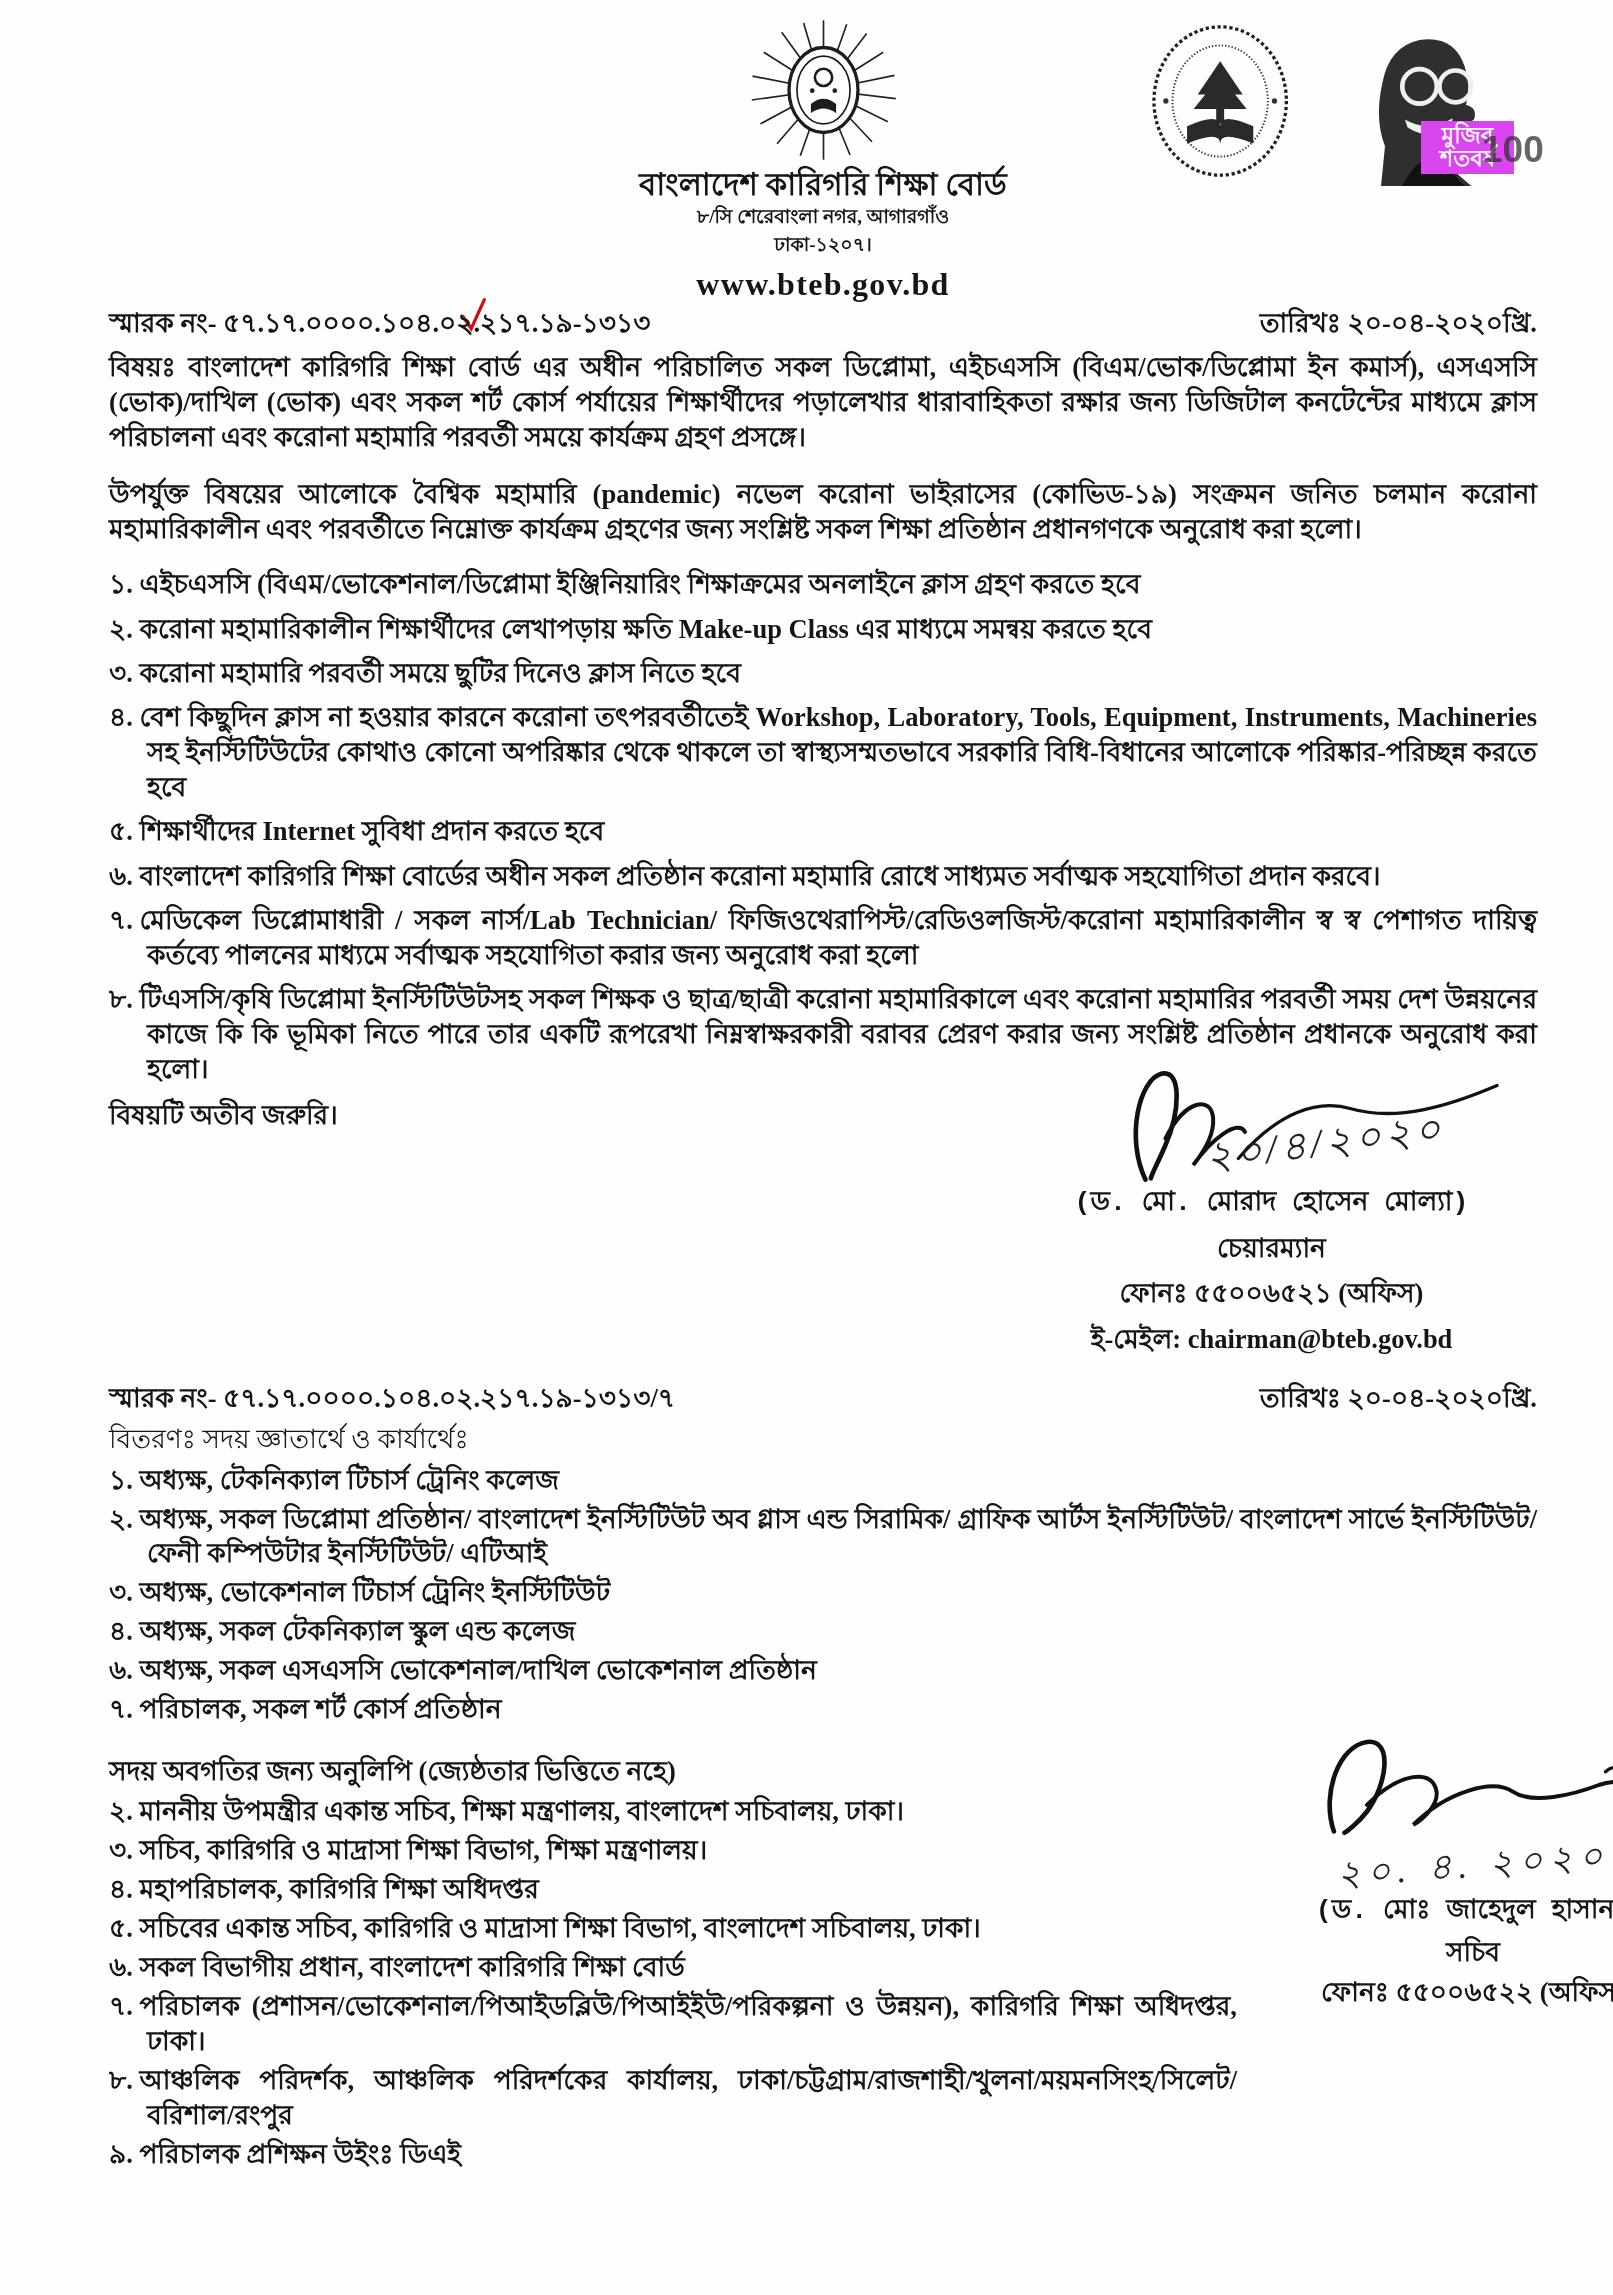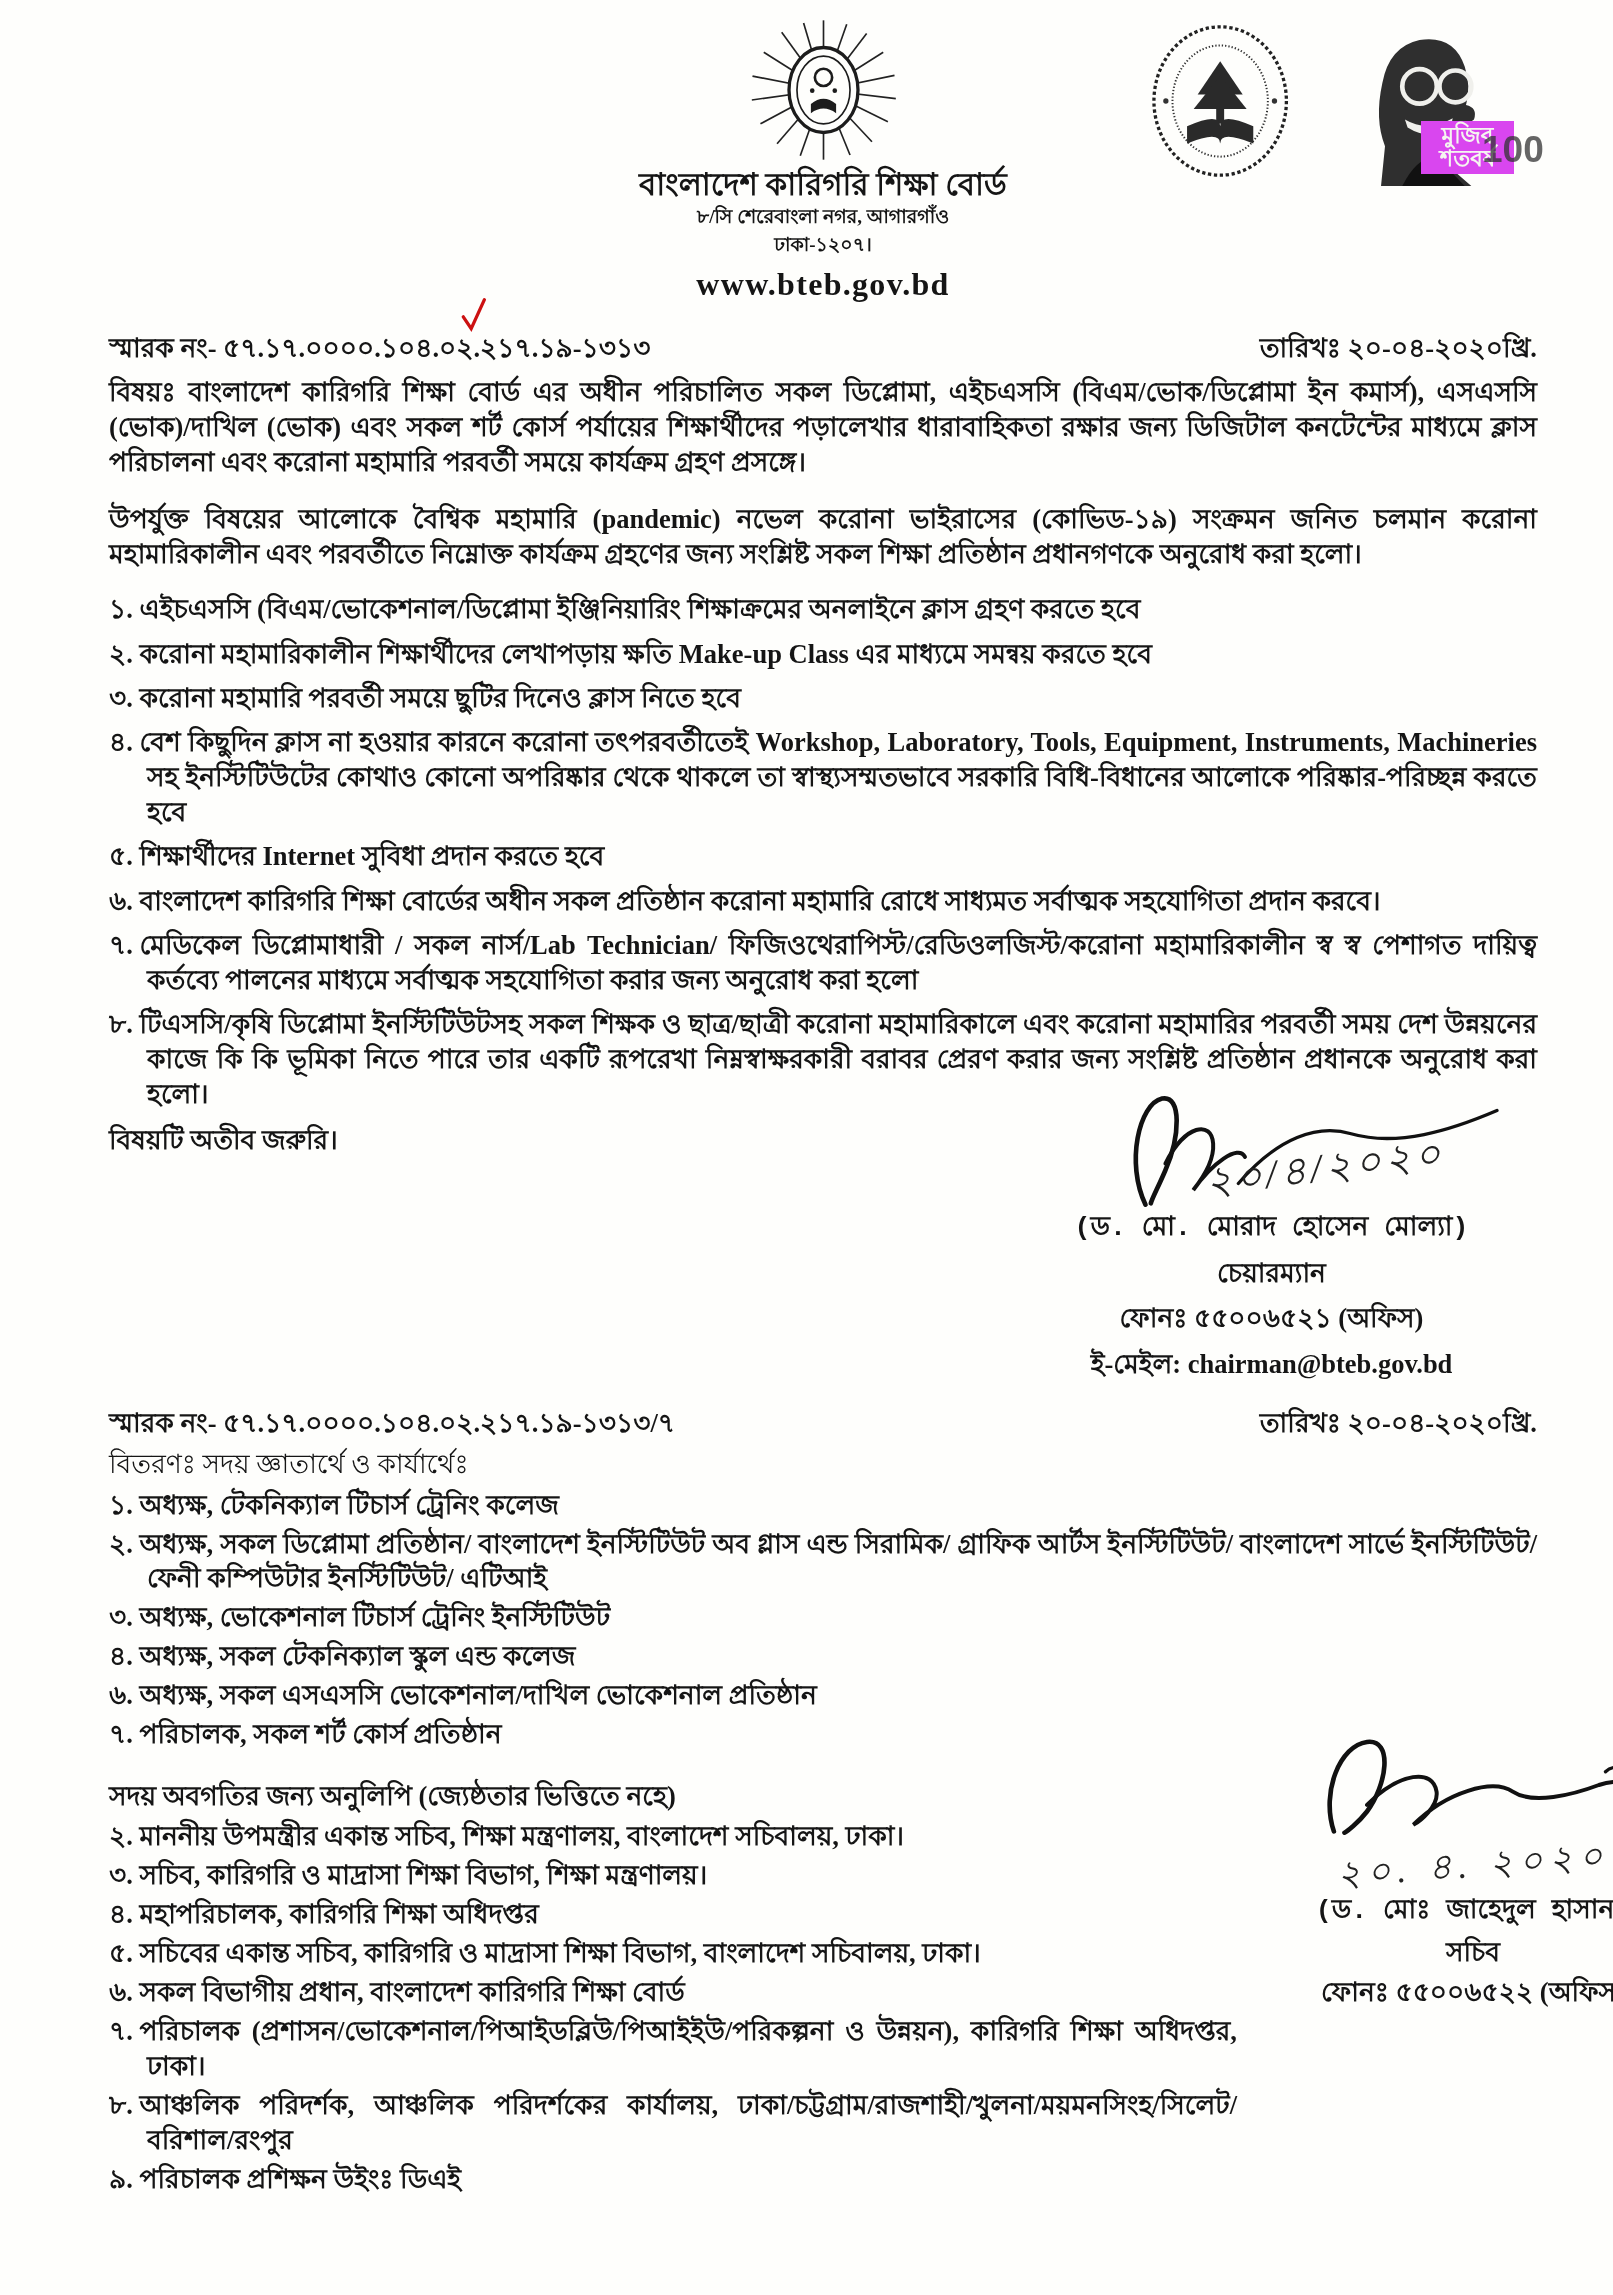--- a/index.html
+++ b/index.html
@@ -22,21 +22,21 @@
   .addr{font-size:19px;font-weight:600;line-height:1.45;}
   .website{font-size:32px;font-weight:700;letter-spacing:1.3px;margin-top:5.3px;}
   .logo-right{position:absolute;top:20px;right:100px;display:flex;gap:46px;align-items:flex-start;}
   .mujib{position:relative;width:173px;height:166px;}
   .mujib .m-txt{position:absolute;left:80px;top:101px;background:#d946ef;color:#f5f5f0;font-weight:700;
     font-size:22.6px;line-height:1.0;padding:4px 5.3px;text-align:center;}
   .mujib .m-100{position:absolute;left:141px;top:106px;color:#333;font-weight:700;font-size:37px;
     font-family:"Liberation Sans",sans-serif;opacity:.75;}
   
   .row{display:flex;justify-content:space-between;align-items:baseline;font-weight:600;}
-  .row.m1{margin-top:25px;}
+  .row.m1{margin-top:0;}
   .subject{font-weight:700;text-align:justify;margin:9.3px 0 0 0;}
   .intro{font-weight:600;text-align:justify;margin:22.6px 0 0 0;}
   
   .list{margin-top:20px;}
   .item{font-weight:600;padding-left:38px;text-indent:-38px;margin-bottom:9.3px;text-align:justify;}
   .item .num{display:inline-block;min-width:30.5px;text-indent:0;}
   .tight .item{margin-bottom:4px;}
   .urgent{font-weight:700;margin-top:10.6px;}
   
   .sig-chairman{width:531px;margin:-100px 0 0 auto;text-align:center;position:relative;}

